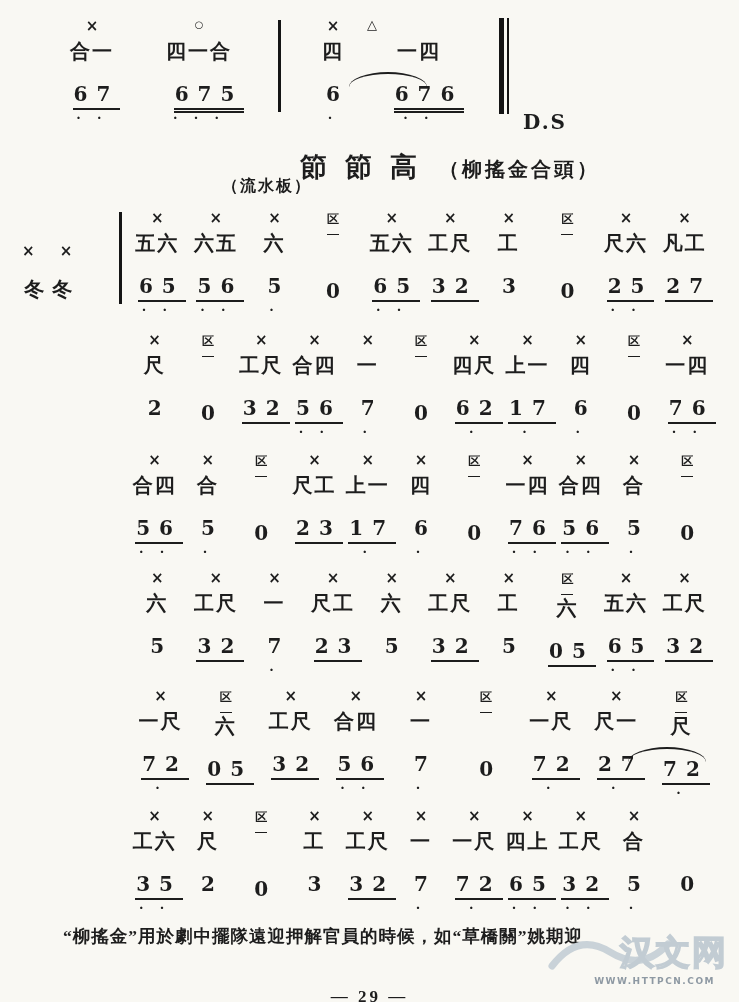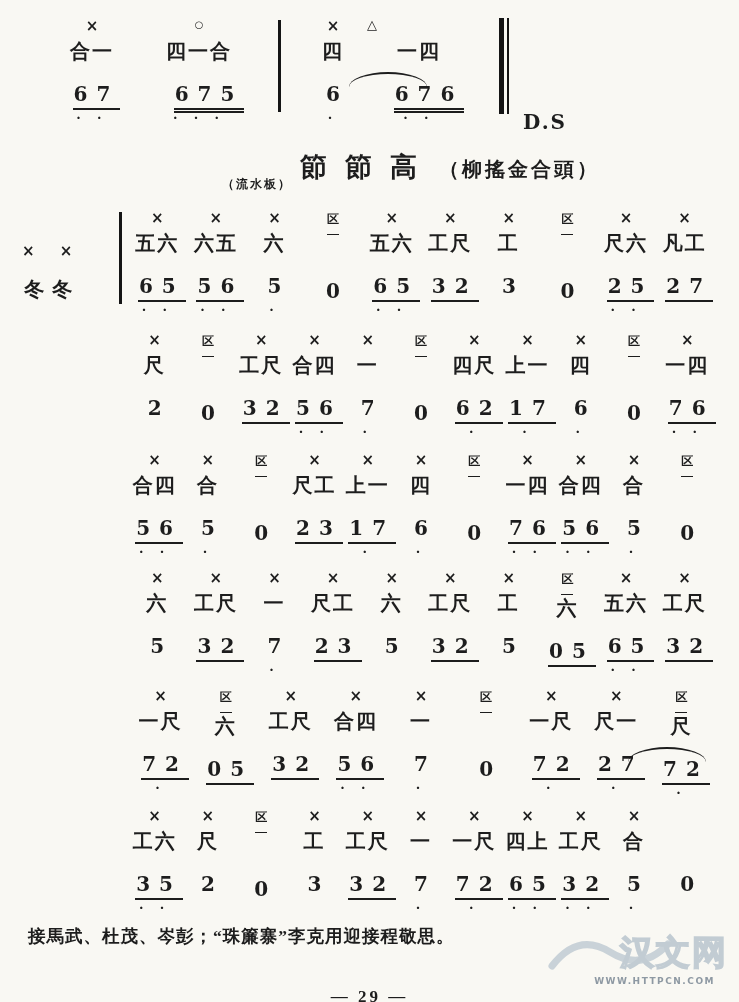--- a/index.html
+++ b/index.html
@@ -33,21 +33,21 @@
   .intro-bar{width:3px;height:92px;background:#151515;margin:4px 20px 0 18px;}
   .endbar{display:flex;margin:2px 0 0 26px;height:96px;}
   .endbar .b1{width:5px;background:#151515;}
   .endbar .b2{width:2px;background:#151515;margin-left:3px;}
   .ds{align-self:flex-end;margin:2px 0 -6px 14px;font-size:20px;font-weight:700;
       letter-spacing:2px;font-family:"DejaVu Serif",serif;}
   
   .title{position:absolute;left:300px;top:140px;white-space:nowrap;margin-top:9px;}
   .title .main{font-size:27px;font-weight:700;letter-spacing:18px;}
   .title .paren{font-size:20px;font-weight:700;letter-spacing:3px;}
-  .tempo{position:absolute;left:222px;top:176px;font-size:12px;font-weight:700;letter-spacing:2px;}
+  .tempo{position:absolute;left:222px;top:176px;font-size:16px;font-weight:700;letter-spacing:2px;}
   
   .music-line{position:absolute;left:128px;width:586px;}
   .ml1{top:208px}.ml2{top:330px}.ml3{top:450px}.ml4{top:568px}.ml5{top:686px}.ml6{top:806px}
   .prefix{position:absolute;left:22px;top:242px;text-align:center;}
   .prefix .pmarks{font-size:15px;font-weight:700;letter-spacing:10px;
                   font-family:"DejaVu Sans",sans-serif;}
   .prefix .ptext{font-size:20px;font-weight:700;letter-spacing:8px;margin-top:16px;}
   .lbar{position:absolute;left:119px;top:212px;width:3px;height:92px;background:#151515;}
   
   .footnote{position:absolute;left:28px;top:922px;width:700px;
@@ -493,21 +493,21 @@
     </div>
     <div class="cell">
       <div class="mark">&nbsp;</div>
       <div class="gq"></div>
       <div class="numwrap"><span class="n u0">0</span></div>
       <div class="dots"></div>
     </div>
   </div>
 
 <div class="footnote">
-  <div class="fl2">接馬武、杜茂、岑彭；“珠簾寨”李克用迎接程敬思。</div>
+  <div class="fl1">“柳搖金”用於劇中擺隊遠迎押解官員的時候，如“草橋關”姚期迎</div>
 </div>
 
 <div class="watermark">
   <svg width="185" height="70">
     <path d="M4 48 Q 30 14 62 34 T 120 26" stroke="#c9d2d8" fill="none" stroke-width="7" stroke-linecap="round"></path>
     <text x="72" y="46" font-size="34" font-weight="bold" fill="none" stroke="#c2ccd3" stroke-width="1.6" font-family="Liberation Serif, serif" letter-spacing="2">汉文网</text>
   </svg>
   <div class="wm-url">WWW.HTTPCN.COM</div>
 </div>
 

